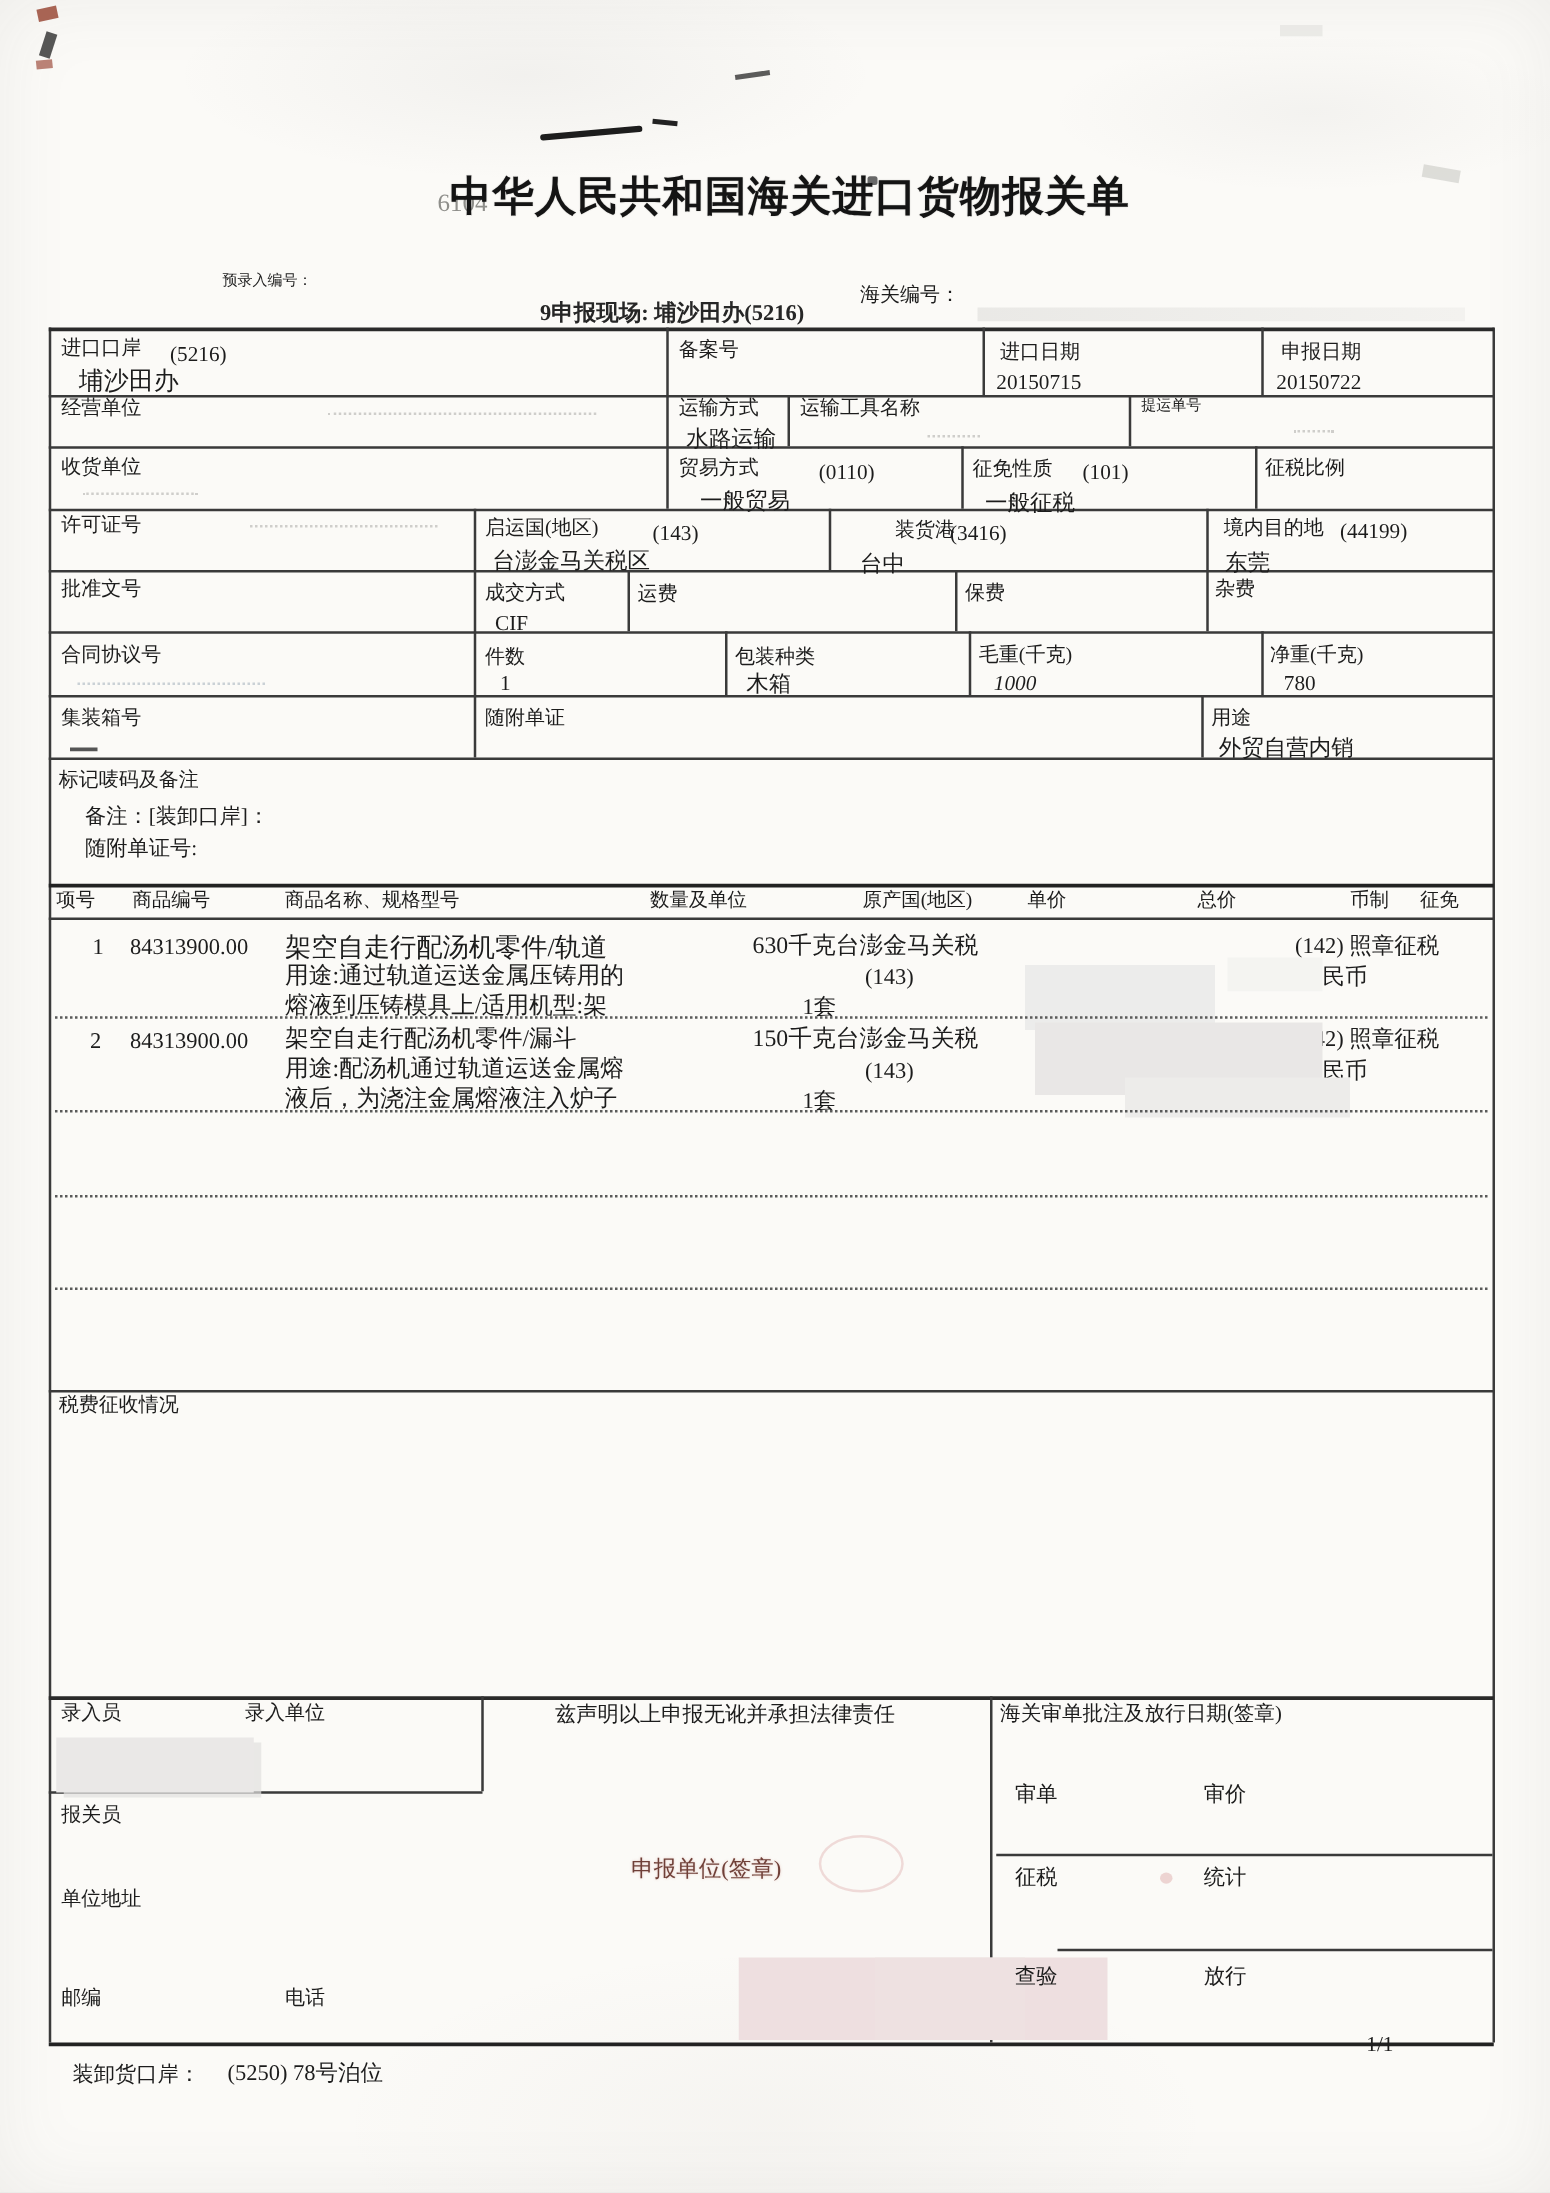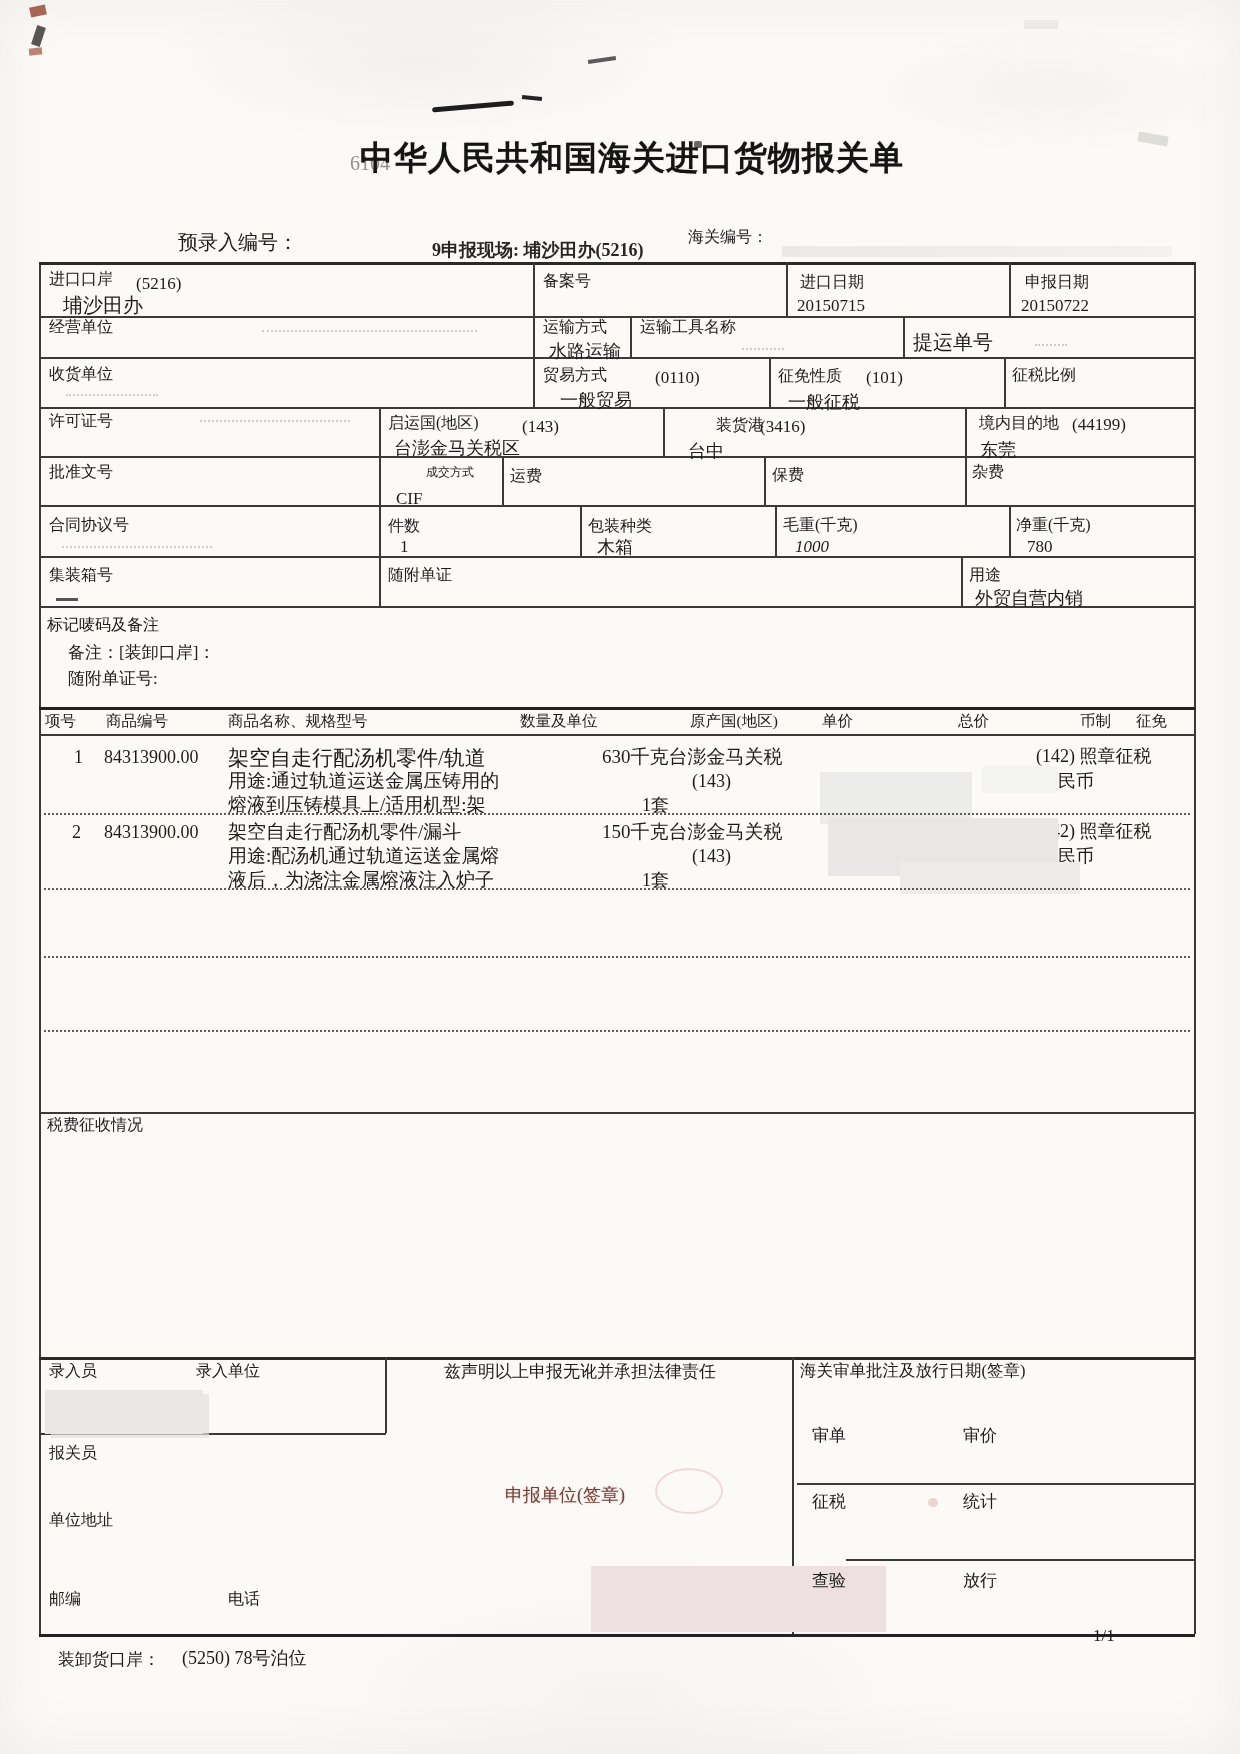--- a/index.html
+++ b/index.html
@@ -36,21 +36,21 @@
   <div class="red" style="left:694px;top:141px;width:8px;height:7px;background:#444;border-radius:2px;opacity:.8;"></div>
   <div class="red" style="left:1138px;top:134px;width:30px;height:10px;background:#c9c9c5;opacity:.6;transform:rotate(10deg);"></div>
   <div class="red" style="left:1024px;top:20px;width:34px;height:9px;background:#dcdcd8;opacity:.5;"></div>
   <div class="red" style="left:782px;top:246px;width:390px;height:11px;background:linear-gradient(90deg,rgba(120,120,118,.22),rgba(120,120,118,.1));opacity:.6;"></div>
   <div class="red" style="left:655px;top:1468px;width:64px;height:42px;border:2px solid rgba(205,125,125,.25);border-radius:50%;"></div>
   <div class="red" style="left:928px;top:1498px;width:10px;height:9px;background:rgba(205,125,125,.3);border-radius:50%;"></div>
 
   <div class="t" style="left:350px;top:152px;font-size:20px;color:#7d7d79;opacity:.85;">6104</div>
   <div class="t title" style="left:360px;top:140px;font-size:33px;">中华人民共和国海关进口货物报关单</div>
 
-  <div class="t" style="left:178px;top:231px;font-size:20px;">预录入编号：</div>
+  <div class="t" style="left:178px;top:218px;font-size:12px;">预录入编号：</div>
   <div class="t" style="left:688px;top:228px;font-size:16px;">海关编号：</div>
   <div class="t" style="left:432px;top:240px;font-size:18px;font-weight:bold;color:#262626;">9申报现场: 埔沙田办(5216)</div>
 
   <div class="vl" style="left:39px;top:262px;height:1372px;"></div>
   <div class="vl" style="left:1194px;top:262px;height:1372px;"></div>
 
   <div class="hl" style="left:39px;top:262px;width:1156px;height:2.5px;background:#2a2a2a;"></div>
   <div class="hl" style="left:39px;top:316px;width:1156px;"></div>
   <div class="hl" style="left:39px;top:357px;width:1156px;"></div>
   <div class="hl" style="left:39px;top:407px;width:1156px;"></div>
@@ -94,21 +94,21 @@
   <div class="t" style="left:797px;top:296px;font-size:17px;">20150715</div>
   <div class="t" style="left:1025px;top:273px;font-size:16px;">申报日期</div>
   <div class="t" style="left:1021px;top:296px;font-size:17px;">20150722</div>
 
   <div class="t" style="left:49px;top:318px;font-size:16px;">经营单位</div>
   <div class="faintline" style="left:262px;top:330px;width:215px;"></div>
   <div class="t" style="left:543px;top:318px;font-size:16px;">运输方式</div>
   <div class="t" style="left:549px;top:341px;font-size:18px;">水路运输</div>
   <div class="t" style="left:640px;top:318px;font-size:16px;">运输工具名称</div>
   <div class="faintline" style="left:742px;top:348px;width:42px;"></div>
-  <div class="t" style="left:913px;top:318px;font-size:20px;margin-top:13px;">提运单号</div>
+  <div class="t" style="left:913px;top:318px;font-size:12px;">提运单号</div>
   <div class="faintline" style="left:1035px;top:344px;width:32px;"></div>
 
   <div class="t" style="left:49px;top:365px;font-size:16px;">收货单位</div>
   <div class="faintline" style="left:66px;top:394px;width:92px;"></div>
   <div class="t" style="left:543px;top:366px;font-size:16px;">贸易方式</div>
   <div class="t" style="left:655px;top:368px;font-size:17px;">(0110)</div>
   <div class="t" style="left:560px;top:390px;font-size:18px;">一般贸易</div>
   <div class="t" style="left:778px;top:367px;font-size:16px;">征免性质</div>
   <div class="t" style="left:866px;top:368px;font-size:17px;">(101)</div>
   <div class="t" style="left:788px;top:392px;font-size:18px;">一般征税</div>
@@ -120,21 +120,21 @@
   <div class="t" style="left:522px;top:417px;font-size:17px;">(143)</div>
   <div class="t" style="left:394px;top:438px;font-size:18px;">台澎金马关税区</div>
   <div class="t" style="left:716px;top:416px;font-size:16px;">装货港</div>
   <div class="t" style="left:760px;top:417px;font-size:17px;">(3416)</div>
   <div class="t" style="left:688px;top:441px;font-size:18px;">台中</div>
   <div class="t" style="left:979px;top:414px;font-size:16px;">境内目的地</div>
   <div class="t" style="left:1072px;top:415px;font-size:17px;">(44199)</div>
   <div class="t" style="left:980px;top:440px;font-size:18px;">东莞</div>
 
   <div class="t" style="left:49px;top:463px;font-size:16px;">批准文号</div>
-  <div class="t" style="left:388px;top:466px;font-size:12px;margin-left:38px;">成交方式</div>
+  <div class="t" style="left:388px;top:466px;font-size:16px;">成交方式</div>
   <div class="t" style="left:396px;top:489px;font-size:17px;">CIF</div>
   <div class="t" style="left:510px;top:467px;font-size:16px;">运费</div>
   <div class="t" style="left:772px;top:466px;font-size:16px;">保费</div>
   <div class="t" style="left:972px;top:463px;font-size:16px;">杂费</div>
 
   <div class="t" style="left:49px;top:516px;font-size:16px;">合同协议号</div>
   <div class="faintline" style="left:62px;top:546px;width:150px;border-color:#8fa0b0;"></div>
   <div class="t" style="left:388px;top:517px;font-size:16px;">件数</div>
   <div class="t" style="left:400px;top:537px;font-size:17px;">1</div>
   <div class="t" style="left:588px;top:517px;font-size:16px;">包装种类</div>

